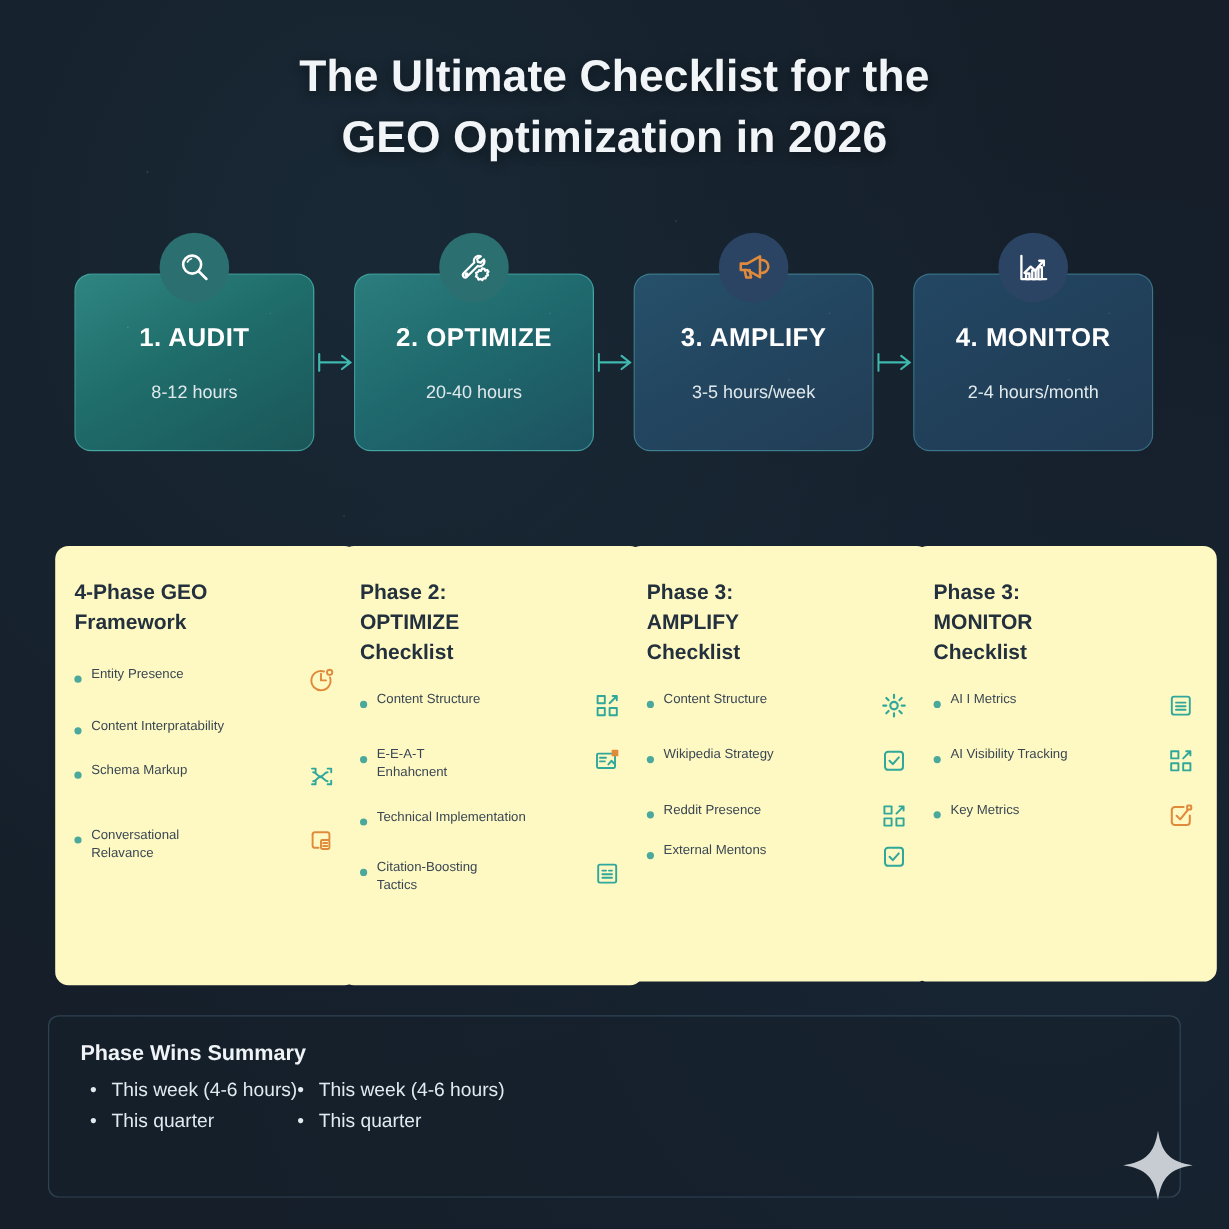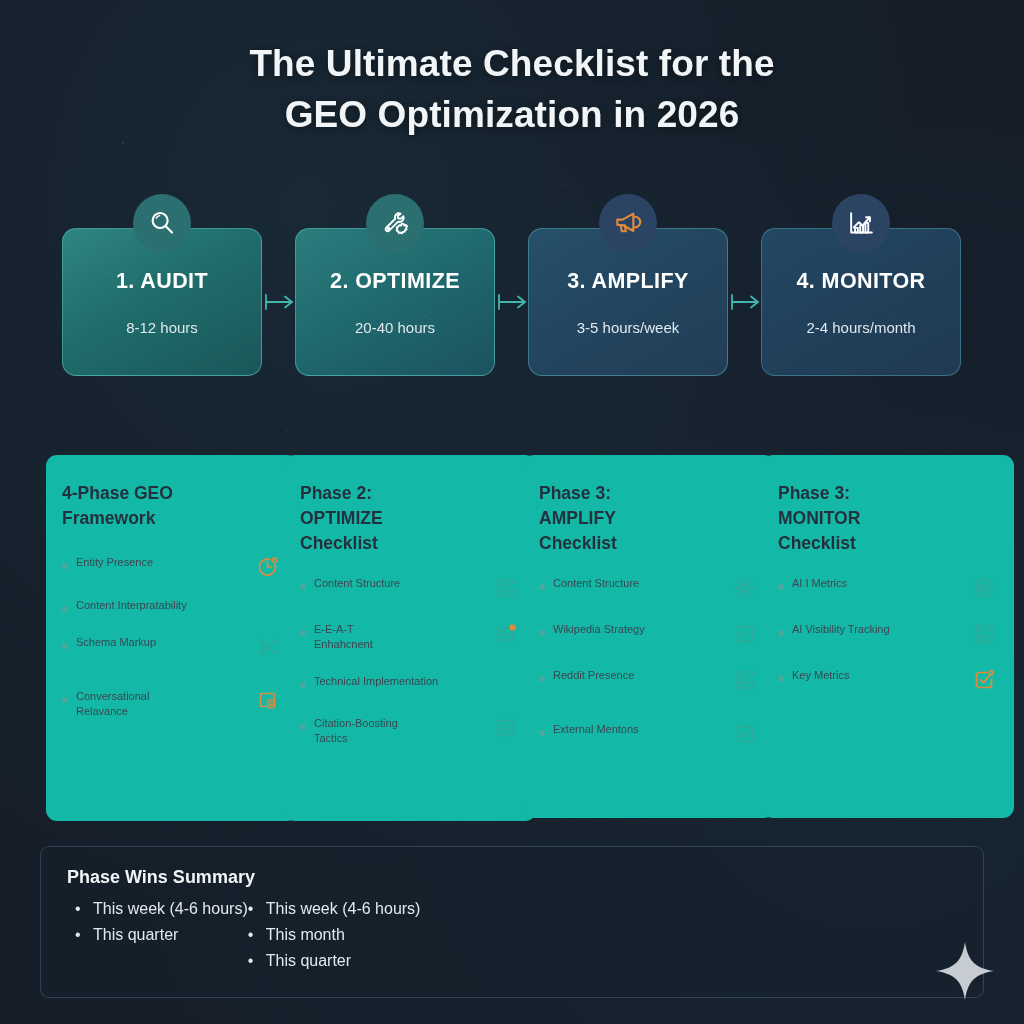--- a/index.html
+++ b/index.html
@@ -72,21 +72,21 @@
   }
   .badge.teal { background:#2b6f70; }
   .badge.blue { background:#2c4463; }
 
   .arrow { position:absolute; top:66px; width:35px; height:16px; }
 
   
   .panels { position:absolute; top:455px; left:46px; width:932px; }
   .panel {
     position:absolute; top:0; width:252px;
-    background:#14b8a6;
+    background:#fef9c3;
     border-radius:11px;
     padding:26px 18px 18px 16px;
   }
   .panel.c1 { left:0;   height:366px; }
   .panel.c2 { left:238px; height:366px; }
   .panel.c3 { left:477px; height:363px; }
   .panel.c4 { left:716px; height:363px; }
 
   .panel-title {
     color:#23303d; font-size:17.5px; font-weight:bold; line-height:1.42;
@@ -312,21 +312,21 @@
       <span class="dot"></span>
       <span class="item-text">Wikipedia Strategy</span>
       <span class="item-icon">
         <svg width="24" height="24" viewBox="0 0 24 24" fill="none" stroke="#2fa89b" stroke-width="1.7" stroke-linejoin="round">
           <rect x="4.5" y="4.5" width="15" height="15" rx="2.5"></rect>
             <path d="M8.3 12l2.7 2.8 5-5.6" stroke-linecap="round"></path>
         </svg>
       </span>
     </div>
 
-    <div class="item" style="margin-bottom:30px">
+    <div class="item" style="margin-bottom:10px">
       <span class="dot"></span>
       <span class="item-text">Reddit Presence</span>
       <span class="item-icon">
         <svg width="24" height="24" viewBox="0 0 24 24" fill="none" stroke="#2fa89b" stroke-width="1.6" stroke-linejoin="round">
           <rect x="4" y="4" width="6" height="6"></rect>
             <rect x="4" y="14" width="6" height="6"></rect>
             <rect x="14" y="14" width="6" height="6"></rect>
           <path d="M14 10L20 4M16.5 4H20v3.5" stroke-linecap="round"></path>
         </svg>
       </span>
@@ -389,21 +389,20 @@
 
 <div class="summary">
   <div class="summary-title">Phase Wins Summary</div>
   <div class="summary-cols">
     <ul class="summary-col">
       <li>This week (4-6 hours)</li>
       <li>This quarter</li>
     </ul>
     <ul class="summary-col">
       <li>This week (4-6 hours)</li>
-      <li>This month</li>
       <li>This quarter</li>
     </ul>
   </div>
 </div>
 
 <svg class="sparkle" viewBox="0 0 62 62">
   <path d="M31 2 C34 21 41 28 60 31 C41 34 34 41 31 60 C28 41 21 34 2 31 C21 28 28 21 31 2 Z" fill="#c6ccd2"></path>
 </svg>
 
 </body></html>

